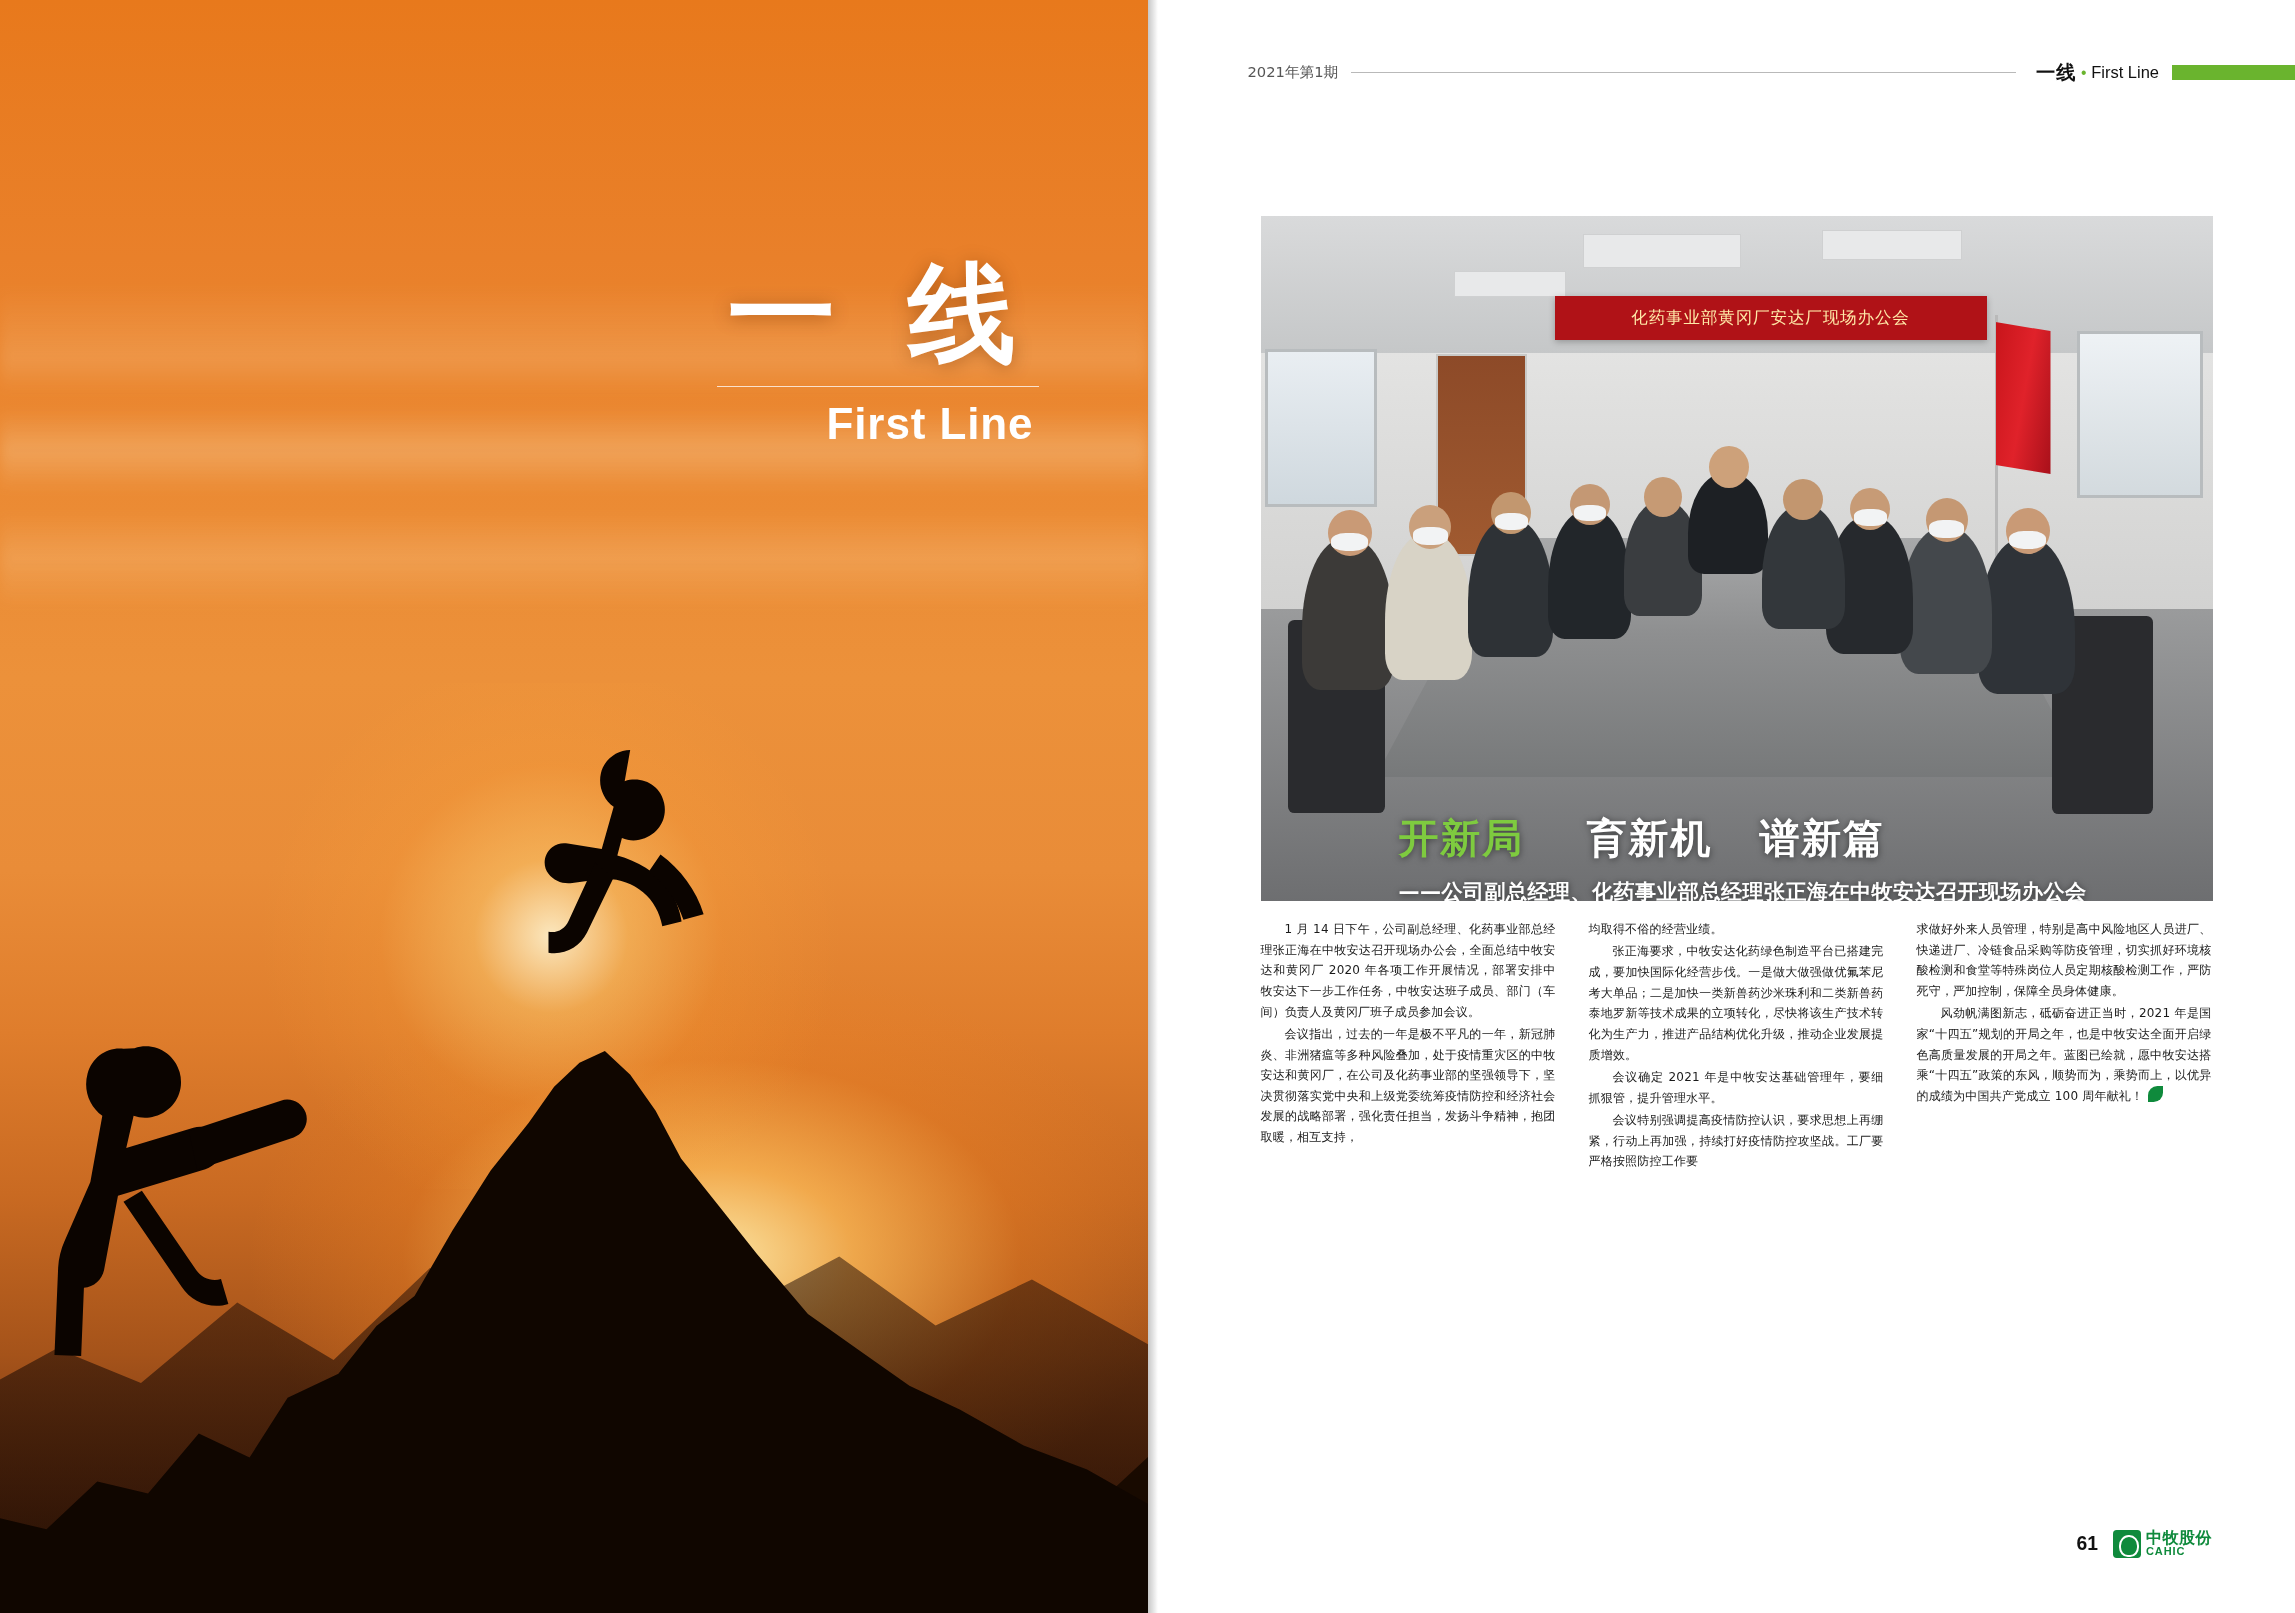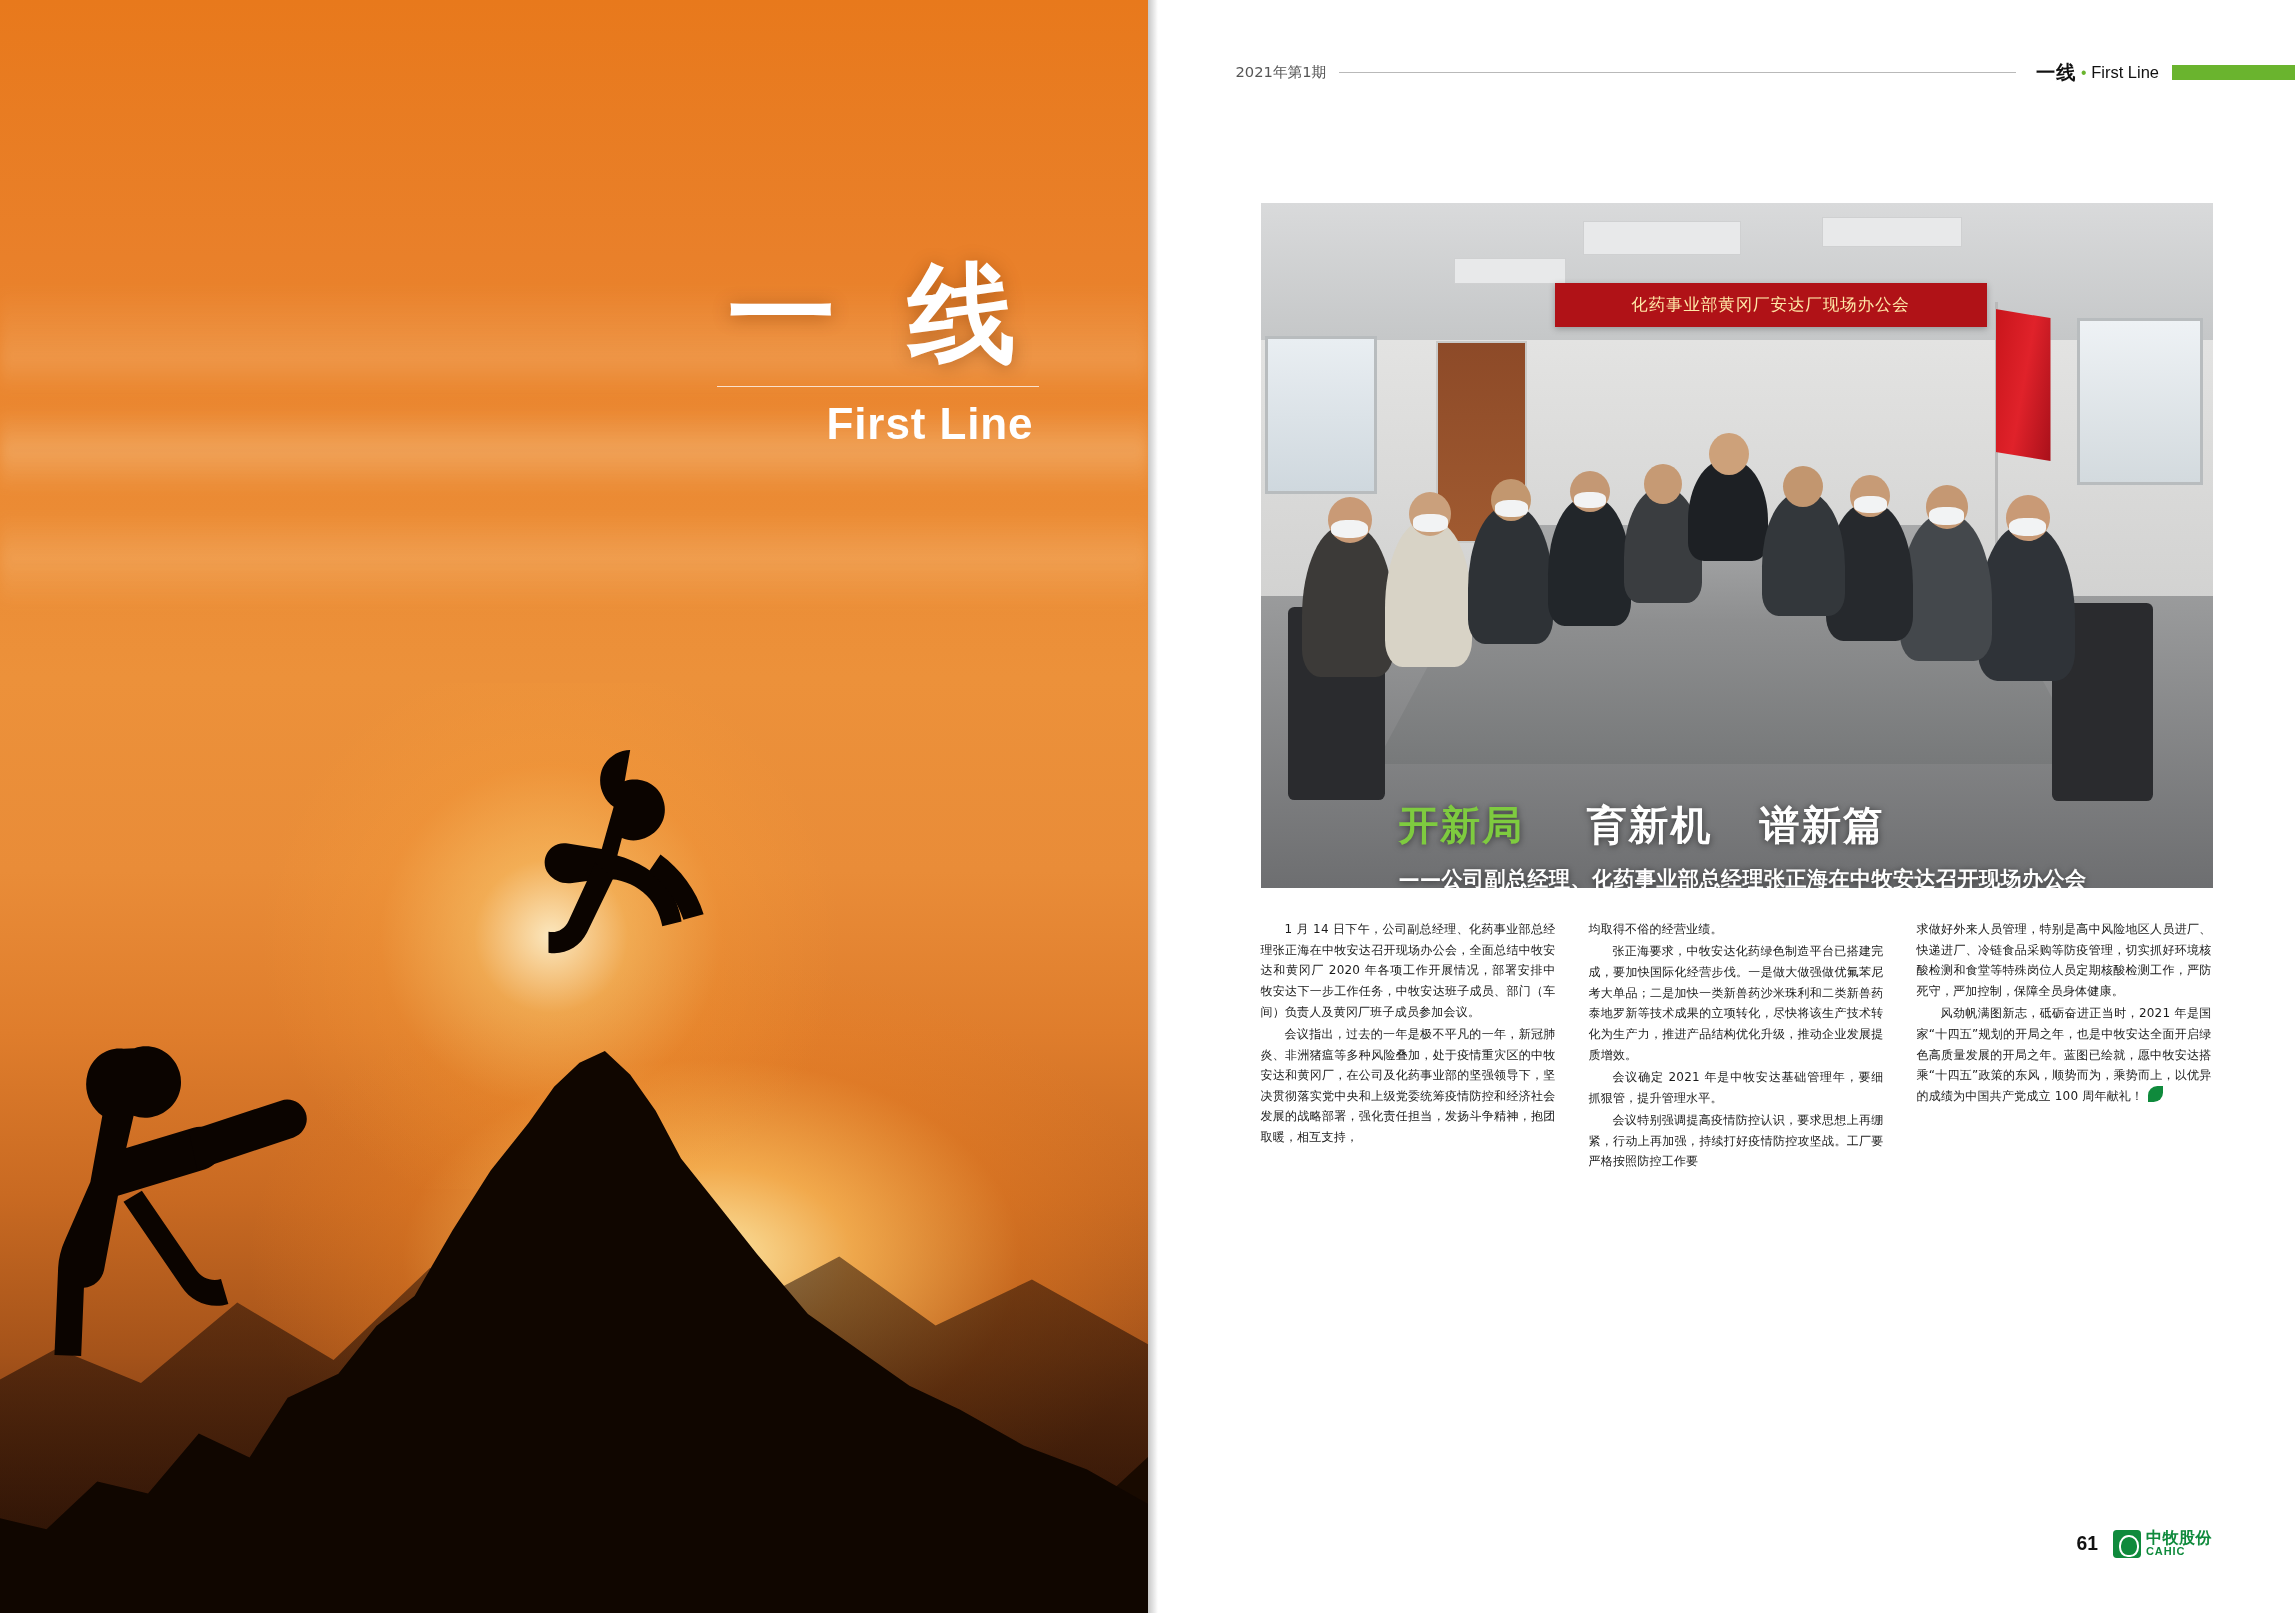--- a/index.html
+++ b/index.html
@@ -158,21 +158,21 @@
   
   .right-page {
     position: relative;
     width: 1148px;
     height: 1613px;
     background: #ffffff;
     overflow: hidden;
   }
   .r-header {
     position: absolute;
-    left: 88px;
+    left: 100px;
     right: 0;
     top: 54px;
     height: 37px;
     display: flex;
     align-items: center;
   }
   .issue-label {
     font-family: "DejaVu Sans", sans-serif;
     font-size: 14.7px;
     color: #555555;
@@ -209,21 +209,21 @@
   }
   .header-green-bar {
     width: 123px;
     height: 15.6px;
     background: #6ab42e;
     margin-left: 13px;
   }
   .photo-wrap {
     position: absolute;
     left: 113px;
-    top: 203px;
+    top: 216px;
     width: 952px;
     height: 685px;
     overflow: hidden;
     background: #6d28d9;
   }
   
   .room-ceiling {
     position: absolute; left:0; top:0; width:100%; height: 138px;
     background: linear-gradient(180deg,#d9dadb 0%, #c5c7c8 100%);
   }

